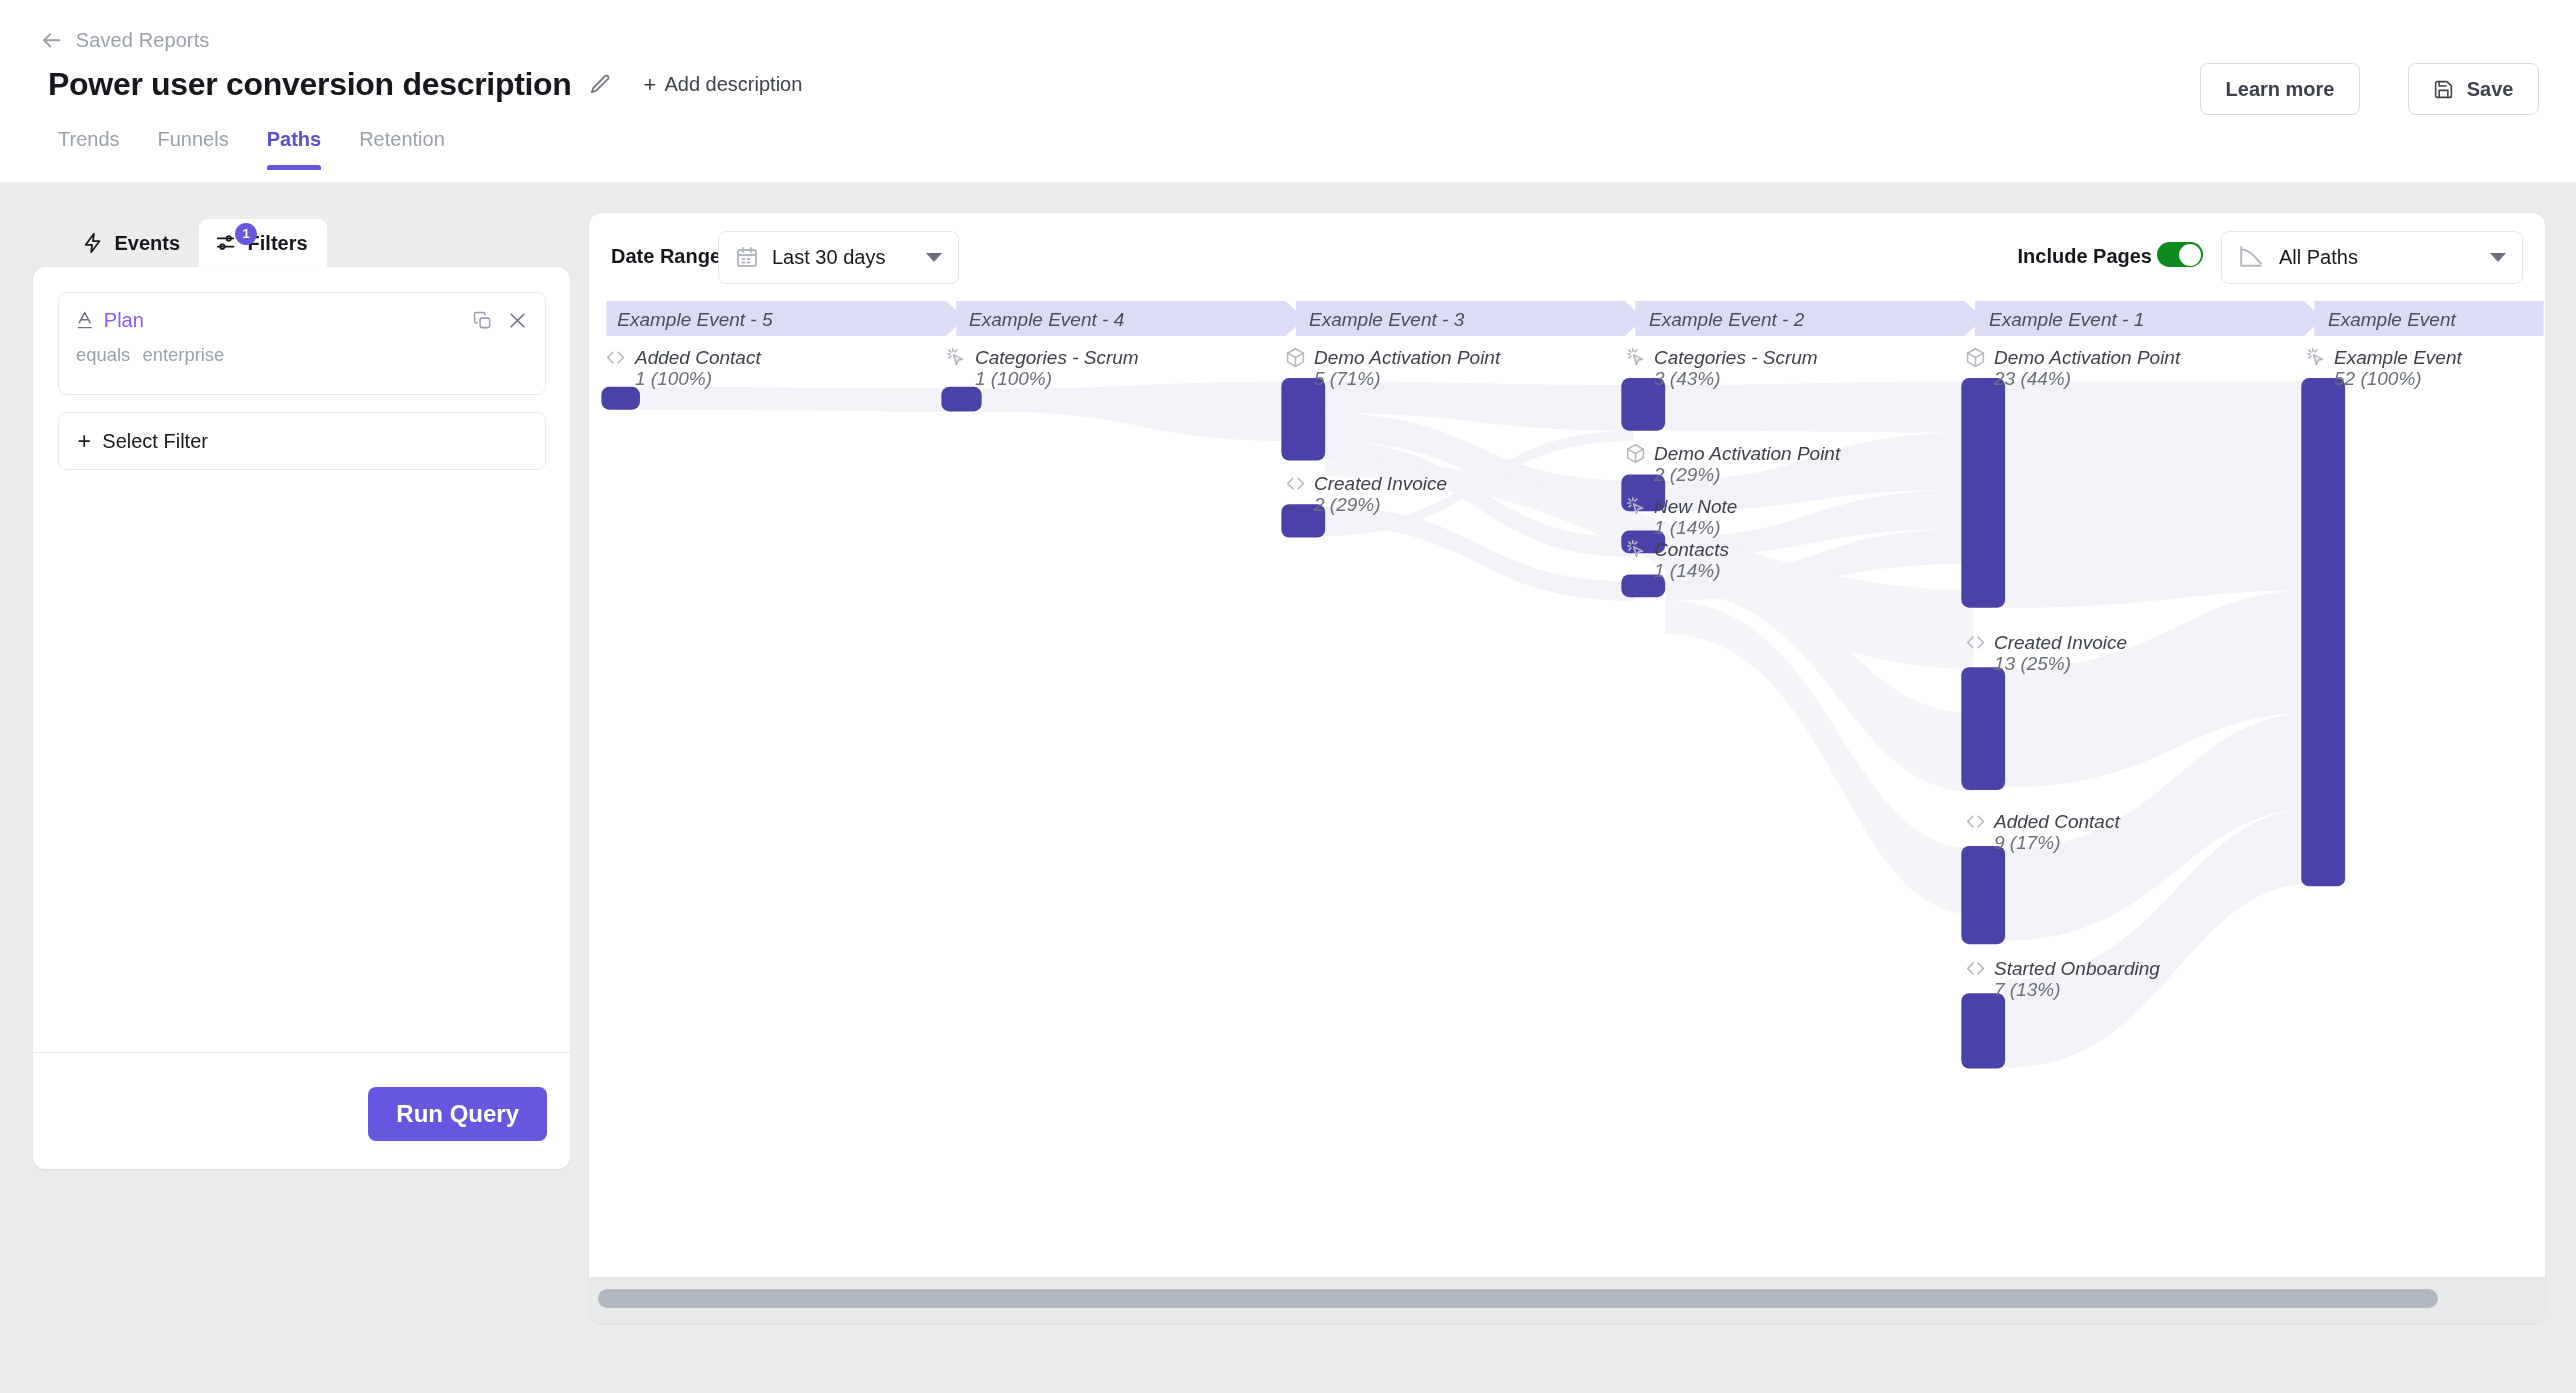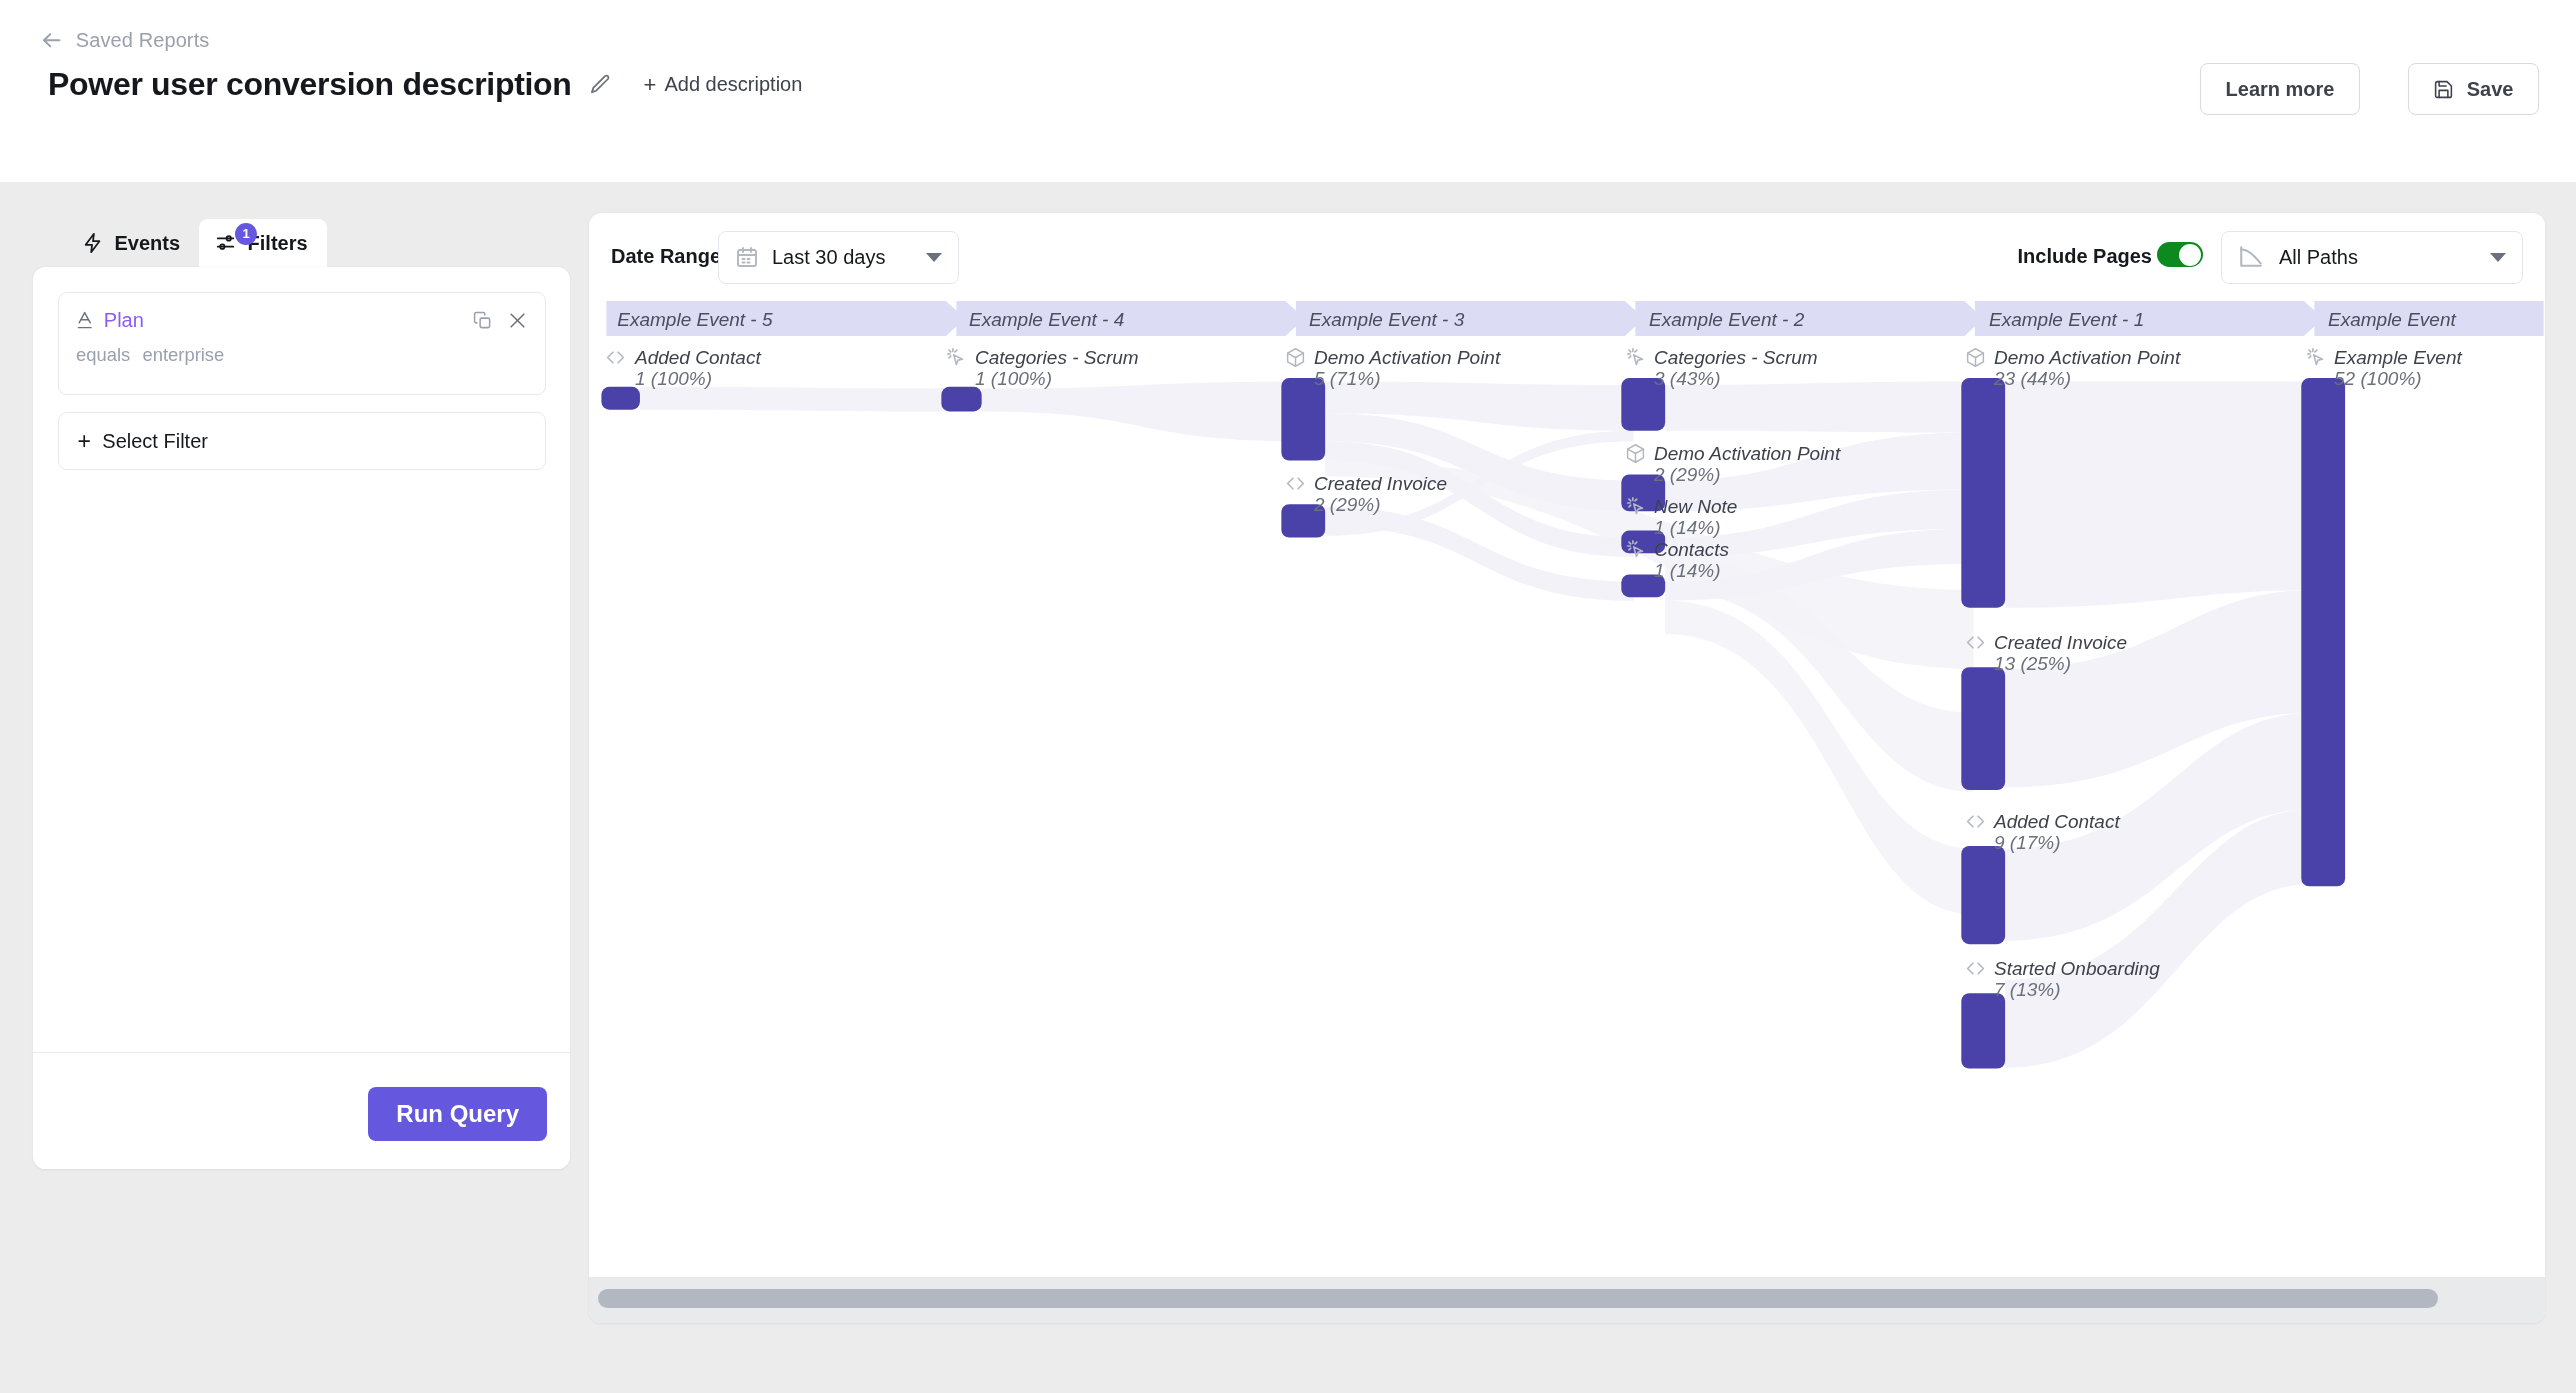--- a/index.html
+++ b/index.html
@@ -189,20 +189,26 @@
         <svg class="pencil-icon" viewBox="0 0 24 24" fill="none" stroke="#6a707c" stroke-width="1.8" stroke-linecap="round" stroke-linejoin="round">
           <path d="M17 3a2.2 2.2 0 0 1 3 3L7.5 18.5 3 20l1.5-4.5z"></path>
         </svg>
       </span>
       <div class="add-desc">
         <span class="plus">+</span>
         <span>Add description</span>
       </div>
     </div>
 
+    <div class="tabs">
+      <div class="tab"><span>Trends</span></div>
+      <div class="tab"><span>Funnels</span></div>
+      <div class="tab active"><span>Paths</span></div>
+      <div class="tab"><span>Retention</span></div>
+    </div>
 
     <div class="hdr-btns">
       <div class="btn-outline">
         <span>Learn more</span>
       </div>
       <div class="btn-outline">
         <span>
           <svg class="save-icon" viewBox="0 0 24 24" fill="none" stroke="#3d424d" stroke-width="1.8" stroke-linecap="round" stroke-linejoin="round">
             <path d="M19 21H5a2 2 0 0 1-2-2V5a2 2 0 0 1 2-2h11l5 5v11a2 2 0 0 1-2 2z"></path>
             <polyline points="17 21 17 13 7 13 7 21"></polyline>

